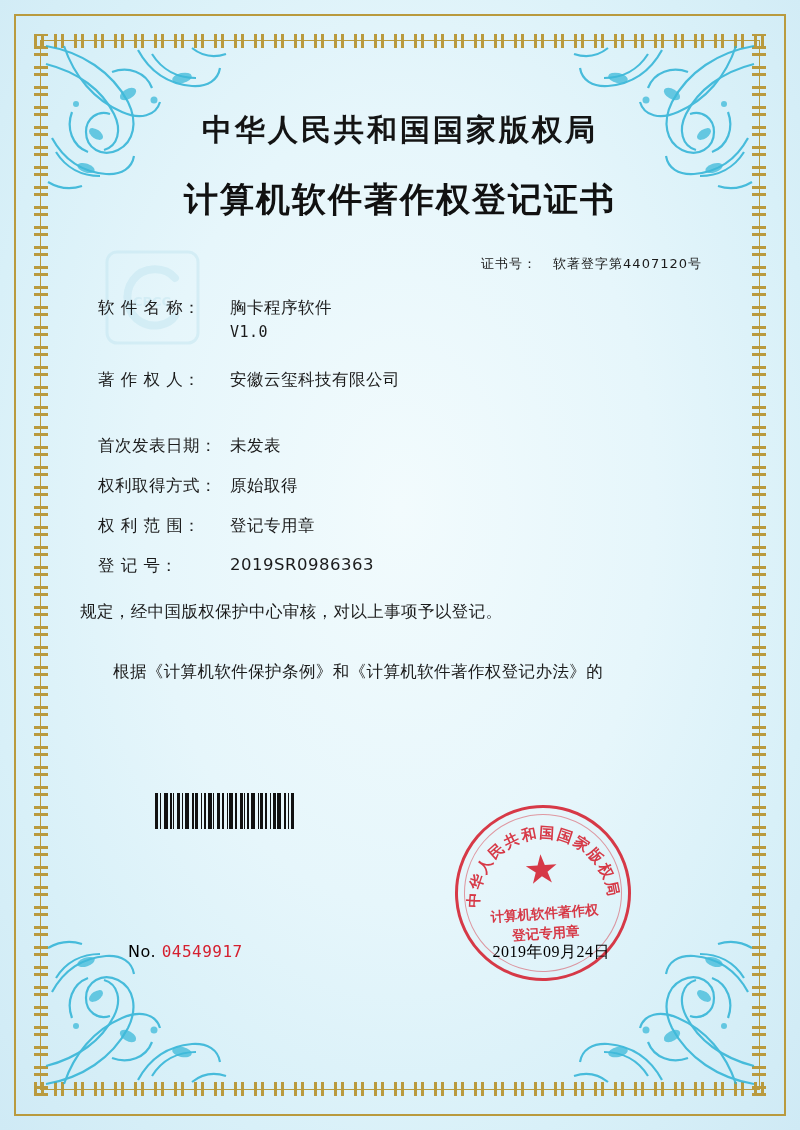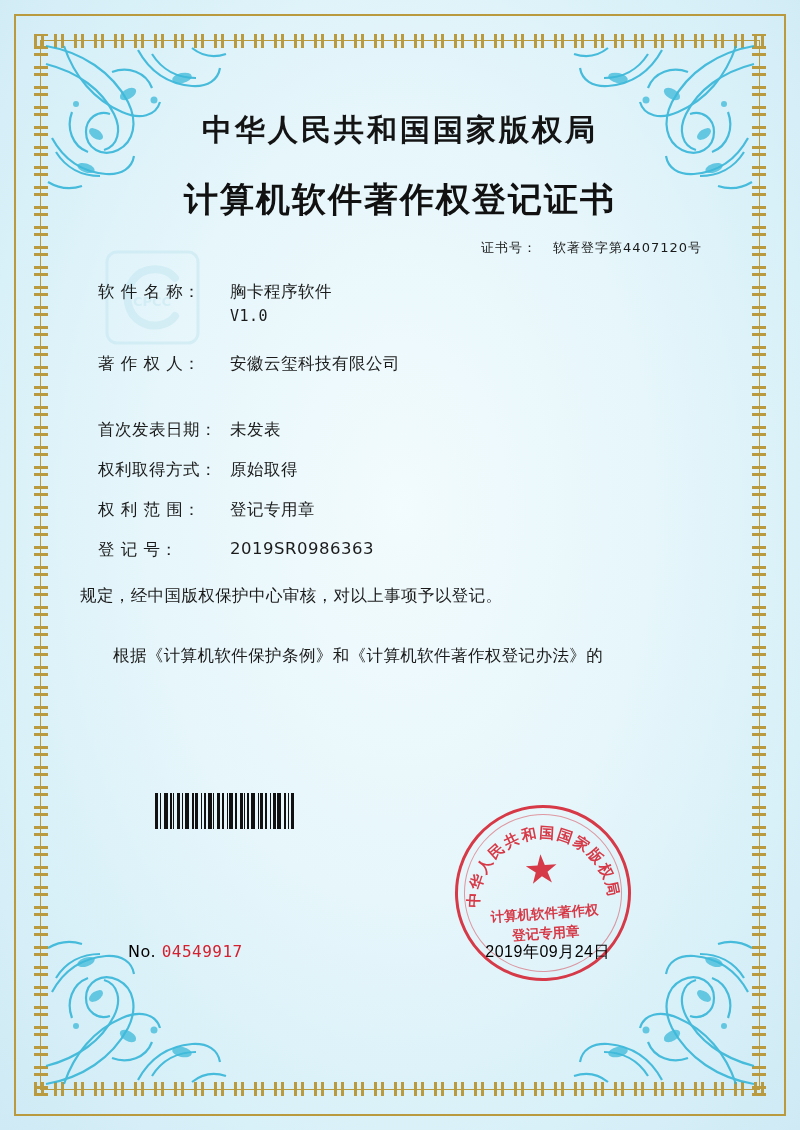--- a/index.html
+++ b/index.html
@@ -83,21 +83,21 @@
     font-size:34px;
     font-weight:bold;
     letter-spacing:2px;
     margin-top:26px;
     font-family:"DejaVu Serif", serif;
     color:#111111;
   }
   .certno{
     text-align:right;
     font-size:13px;
-    margin-top:16px;
+    margin-top:32px;
     padding-right:28px;
     letter-spacing:1px;
     font-family:"DejaVu Sans", sans-serif;
   }
   .certno .lbl{margin-right:16px;}
 
   .fields{
     margin-top:24px;
     padding-left:28px;
   }
@@ -197,21 +197,21 @@
     left:128px;top:942px;
     font-size:16px;
     font-family:"DejaVu Sans", sans-serif;
     letter-spacing:.5px;
   }
   .footer-no .num{color:#d5202f;font-family:"DejaVu Sans Mono", monospace;}
   .footer-date{
     position:absolute;
     right:190px;top:942px;
     font-size:16px;
-    font-family:Liberation Sans, sans-serif;
+    font-family:Liberation Serif, serif;
     letter-spacing:.5px;
   }
 </style>
 </head>
 <body>
 
 <div class="page">
 
   <div class="border-outer"></div>
   <div class="border-key"></div>

